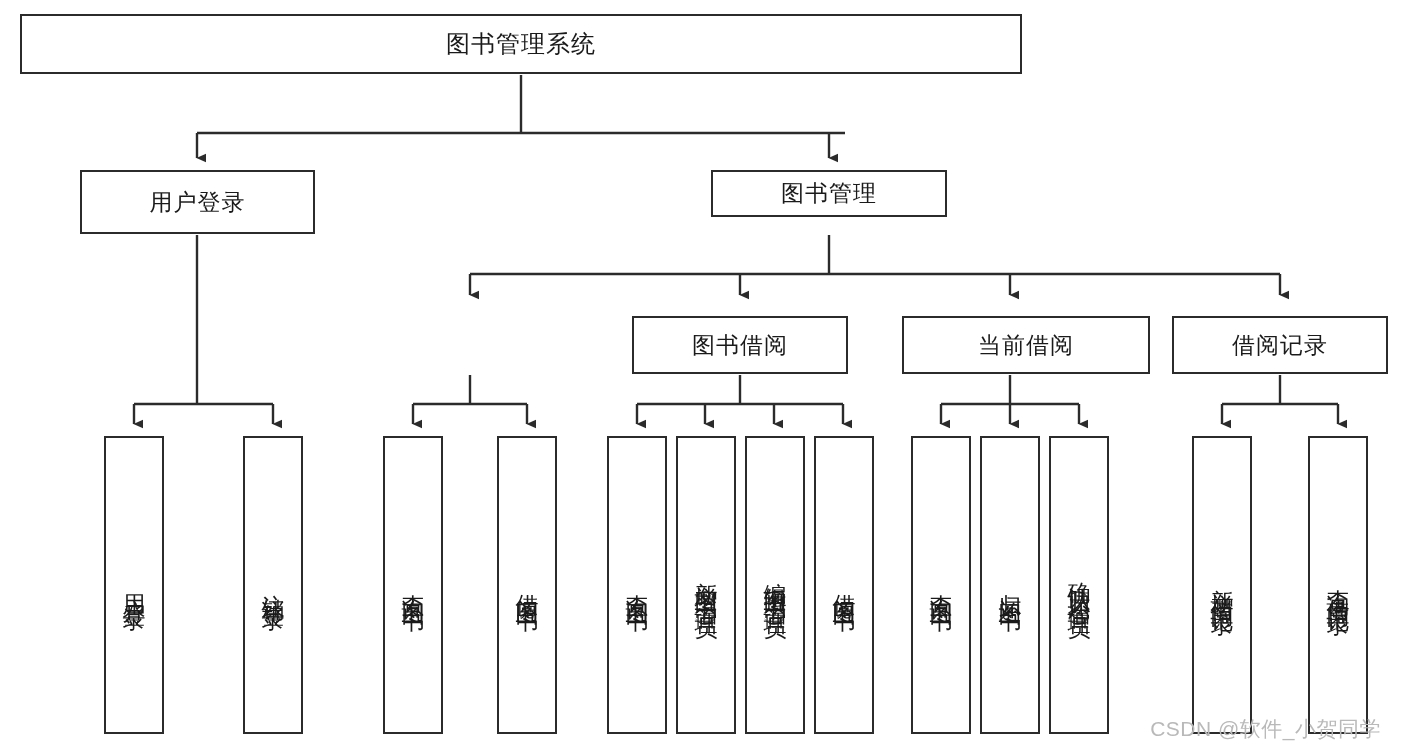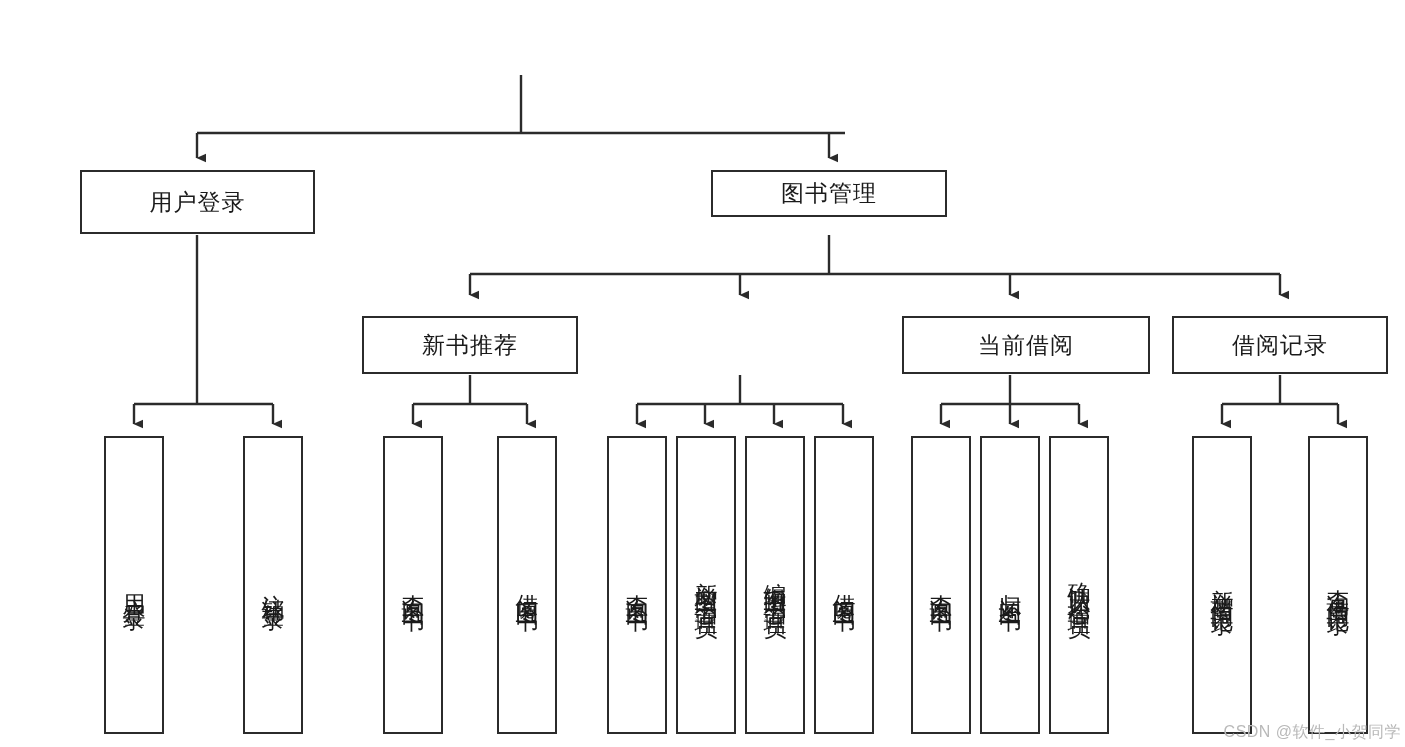--- a/index.html
+++ b/index.html
@@ -55,23 +55,23 @@
   .wire {
     stroke: #2b2b2b;
     stroke-width: 2.4;
     fill: none;
   }
   .arrowhead {
     fill: #2b2b2b;
   }
   .watermark {
     position: absolute;
-    right: 4px;
+    right: 24px;
     bottom: 4px;
-    font-size: 16px;
+    font-size: 21px;
     color: #b9b9b9;
     white-space: nowrap;
     letter-spacing: 0.5px;
   }
 </style>
 </head>
 <body>
 
 <div id="canvas">
 
@@ -116,30 +116,33 @@
     <path class="wire" d="M941,404 L941,424" marker-end="url(#arw)"></path>
     <path class="wire" d="M1010,404 L1010,424" marker-end="url(#arw)"></path>
     <path class="wire" d="M1079,404 L1079,424" marker-end="url(#arw)"></path>
 
     <path class="wire" d="M1280,375 L1280,404"></path>
     <path class="wire" d="M1222,404 L1338,404"></path>
     <path class="wire" d="M1222,404 L1222,424" marker-end="url(#arw)"></path>
     <path class="wire" d="M1338,404 L1338,424" marker-end="url(#arw)"></path>
   </svg>
 
+  <div class="node node-h node-title" style="left:20px; top:14px; width:1002px; height:60px;">
+    <span>图书管理系统</span>
+  </div>
 
   <div class="node node-h" style="left:80px; top:170px; width:235px; height:64px;">
     <span>用户登录</span>
   </div>
   <div class="node node-h" style="left:711px; top:170px; width:236px; height:47px;">
     <span>图书管理</span>
   </div>
 
-  <div class="node node-h" style="left:362px; top:316px; width:216px; height:58px;">
-    <span>新书推荐</span>
+  <div class="node node-h" style="left:632px; top:316px; width:216px; height:58px;">
+    <span>图书借阅</span>
   </div>
   <div class="node node-h" style="left:902px; top:316px; width:248px; height:58px;">
     <span>当前借阅</span>
   </div>
   <div class="node node-h" style="left:1172px; top:316px; width:216px; height:58px;">
     <span>借阅记录</span>
   </div>
 
   <div class="node node-v" style="left:104px; top:436px; width:60px; height:298px;">
     <span>用户登录</span>

